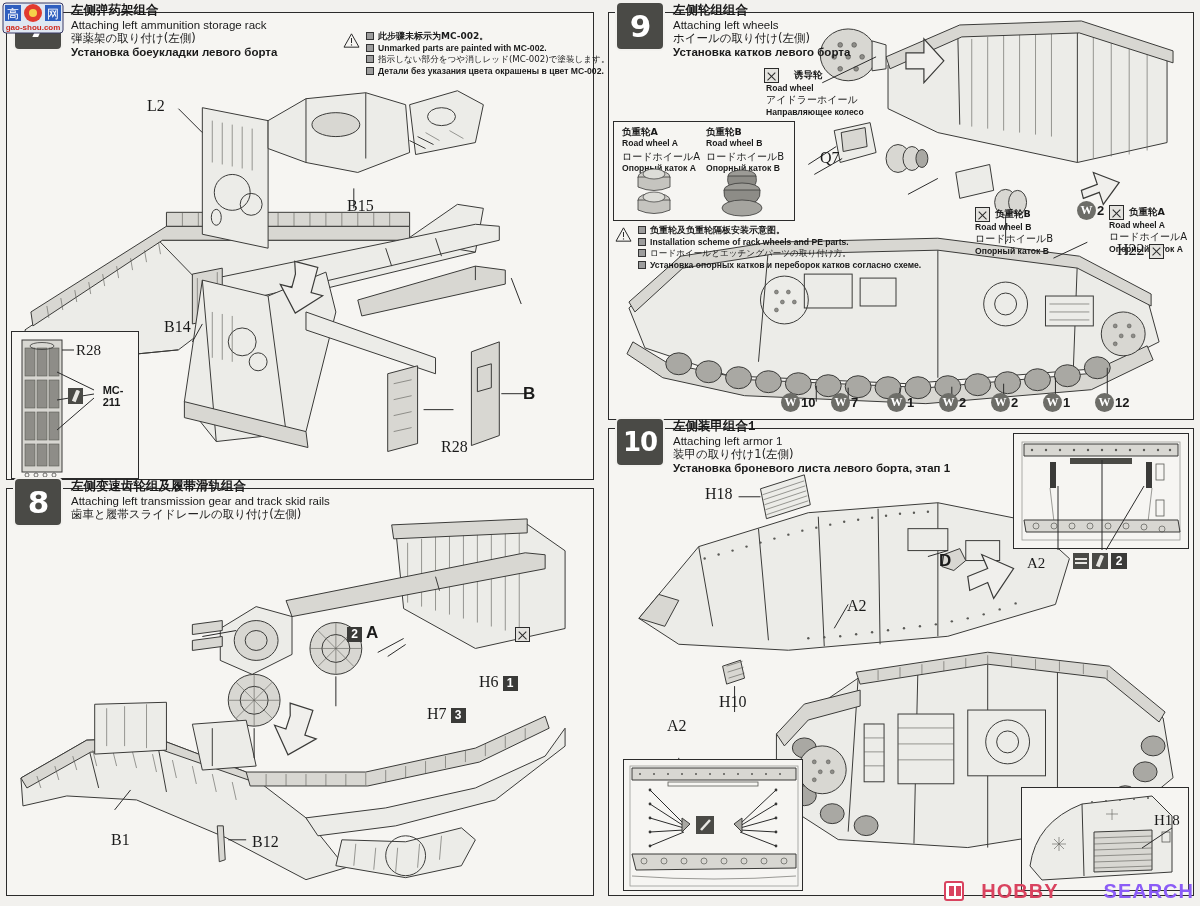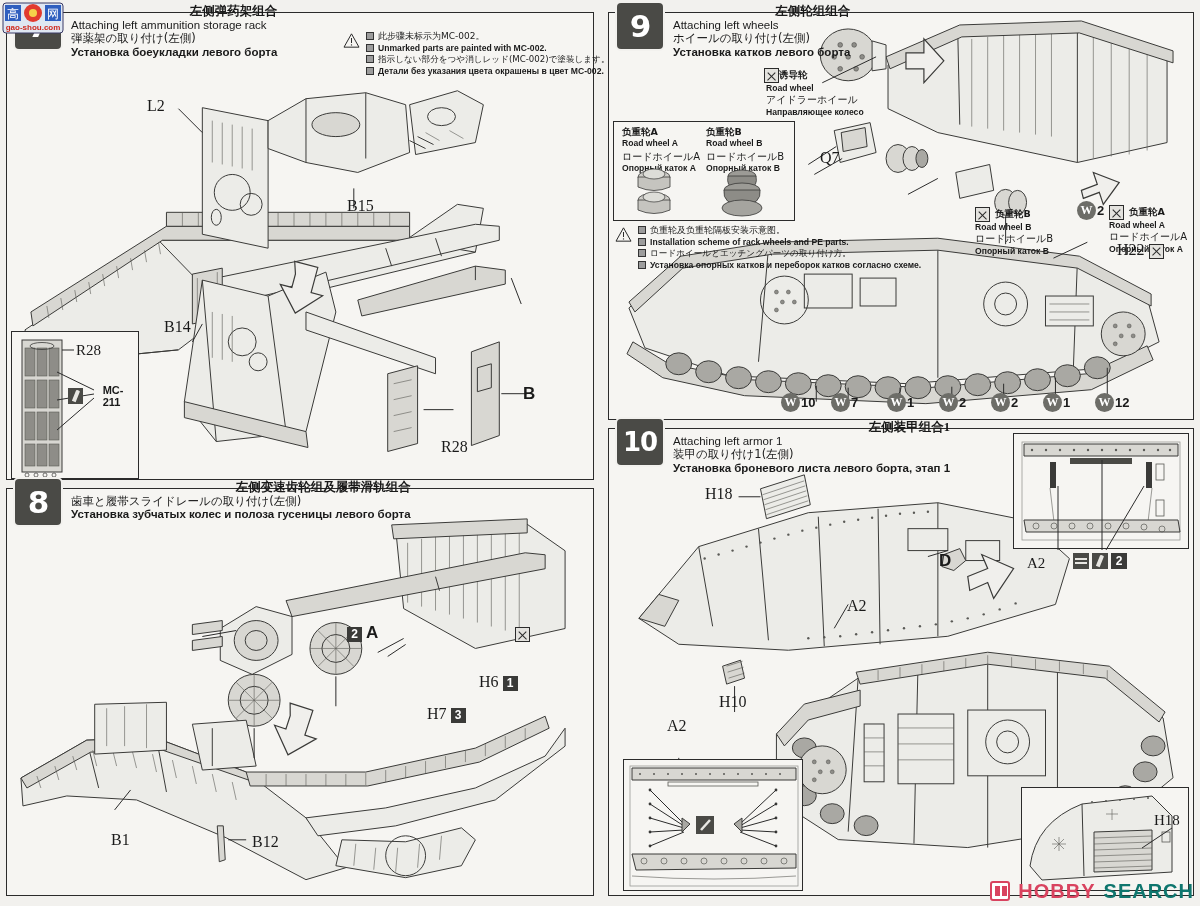--- a/index.html
+++ b/index.html
@@ -32,36 +32,36 @@
     background:#4a4a46;
     color:#fff;
     border-radius:4px;
     display:flex; align-items:center; justify-content:center;
     font-size:31px; font-weight:bold;
     font-family:"DejaVu Sans", sans-serif;
     box-shadow:0 0 0 2px #f2f1ee;
     letter-spacing:-1px;
   }
   .step-titles { margin-left:10px; line-height:1.18; padding-top:1px; }
-  .t-cn { font-size:12.5px; font-weight:bold; font-family:Liberation Serif, serif;text-align:right; }
+  .t-cn { font-size:12.5px; font-weight:bold; font-family:Liberation Mono, monospace; }
   .t-en { font-size:11.5px; font-weight:normal; }
   .t-jp { font-size:11.5px; font-family:"DejaVu Sans", sans-serif; }
   .t-ru { font-size:11.5px; font-weight:bold; }
 
   
   .note { position:absolute; display:flex; align-items:flex-start; gap:6px; }
   .warn-tri { width:17px; height:15px; flex:0 0 auto; margin-top:2px; }
   .note-lines { line-height:1.32; }
   .note-line { font-size:8.6px; display:flex; gap:4px; align-items:baseline; white-space:nowrap; }
   .flagbox {
     display:inline-block; width:8px; height:8px;
     border:1px solid #333; background:#9c9c9c;
     flex:0 0 auto; position:relative; top:1px;
   }
-  .note-cn { font-family:"DejaVu Sans", sans-serif; font-weight:normal; font-size:9px; }
+  .note-cn { font-family:"DejaVu Sans", sans-serif; font-weight:bold; font-size:9px; }
   .note-en { font-weight:bold; }
   .note-jp { font-family:"DejaVu Sans", sans-serif; }
   .note-ru { font-weight:bold; }
 
   
   .lbl {
     position:absolute;
     font-size:16px;
     font-family:"Liberation Serif", serif;
     color:#1a1a1a;
@@ -146,31 +146,31 @@
   
   .inset { position:absolute; border:1.3px solid #2b2b2b; background:#f6f5f2; }
 
   
   #logo-tl {
     position:absolute; left:2px; top:2px; width:62px; height:44px;
     z-index:40;
   }
   #logo-br {
     position:absolute; right:6px; bottom:2px; height:26px;
-    display:flex; align-items:center; gap:8px; z-index:40;
+    display:flex; align-items:center; gap:17px; z-index:40;
   }
   .hs-mark {
     width:20px; height:20px; border:2px solid #d9435f; border-radius:3px;
     position:relative; background:#fff;
   }
   .hs-mark::before{content:"";position:absolute;left:3px;top:3px;width:5px;height:10px;background:#d9435f;}
   .hs-mark::after{content:"";position:absolute;left:10px;top:3px;width:5px;height:10px;background:#d9435f;}
   .hs-text { font-size:20px; font-weight:bold; letter-spacing:1px; }
   .hs-hob { color:#d9435f; }
-  .hs-sea { color:#0f766e; }
+  .hs-sea { color:#8b5cf6;margin-left:28px; }
 
   svg { display:block; }
   .art { position:absolute; inset:0; pointer-events:none; }
   .ln  { fill:none; stroke:#3a3a38; stroke-width:1; }
   .ln-t{ fill:none; stroke:#5a5a56; stroke-width:0.6; }
   .fillgrey { fill:#d8d7d2; stroke:#3a3a38; stroke-width:1; }
   .filllt   { fill:#ececE8; stroke:#3a3a38; stroke-width:1; }
   .filldk   { fill:#a9a8a3; stroke:#3a3a38; stroke-width:1; }
   .arrow { fill:#f0efec; stroke:#3a3a38; stroke-width:1.2; }
   .leader { stroke:#2b2b2b; stroke-width:1; fill:none; }
@@ -519,22 +519,22 @@
         <path d="M372 164 L398 150 M382 168 L400 156"></path>
         <path d="M108 322 L124 302"></path>
         <path d="M240 352 L222 352"></path>
       </g>
     </svg>
 
     <div class="step-head">
       <div class="step-badge">8</div>
       <div class="step-titles">
         <div class="t-cn">左侧变速齿轮组及履带滑轨组合</div>
+        <div class="t-en">Attaching left transmission gear and track skid rails</div>
         <div class="t-jp">歯車と履帯スライドレールの取り付け(左側)</div>
-        <div class="t-ru">Установка зубчатых колес и полоза гусеницы левого борта</div>
       </div>
     </div>
 
     <div class="lbl" style="left:340px; top:134px;">
       <span class="chip">2</span>
       <span class="lbl-b" style="position:static;">A</span>
     </div>
     <div class="lbl" style="left:470px; top:660px;"></div>
     <div class="lbl" style="left:472px; top:184px;">
       <span>H6</span>
@@ -685,21 +685,21 @@
       <div class="step-badge">9</div>
       <div class="step-titles">
         <div class="t-cn">左侧轮组组合</div>
         <div class="t-en">Attaching left wheels</div>
         <div class="t-jp">ホイールの取り付け(左側)</div>
         <div class="t-ru">Установка катков левого борта</div>
       </div>
     </div>
 
     <div class="callout" style="left:155px; top:55px;">
-      <div class="ci" style="gap:0;">
+      <div class="ci" style="gap:15px;">
         <span class="pe-icon"></span>
         <span class="wn-cn">诱导轮</span>
       </div>
       <div class="wn-en" style="margin-left:2px;">Road wheel</div>
       <div class="wn-jp" style="margin-left:2px;">アイドラーホイール</div>
       <div class="wn-ru" style="margin-left:2px;">Направляющее колесо</div>
     </div>
 
     <div class="legend-box" style="left:4px; top:108px; width:182px; height:100px;">
       <div style="position:absolute; left:8px; top:4px;" class="wheel-name">

